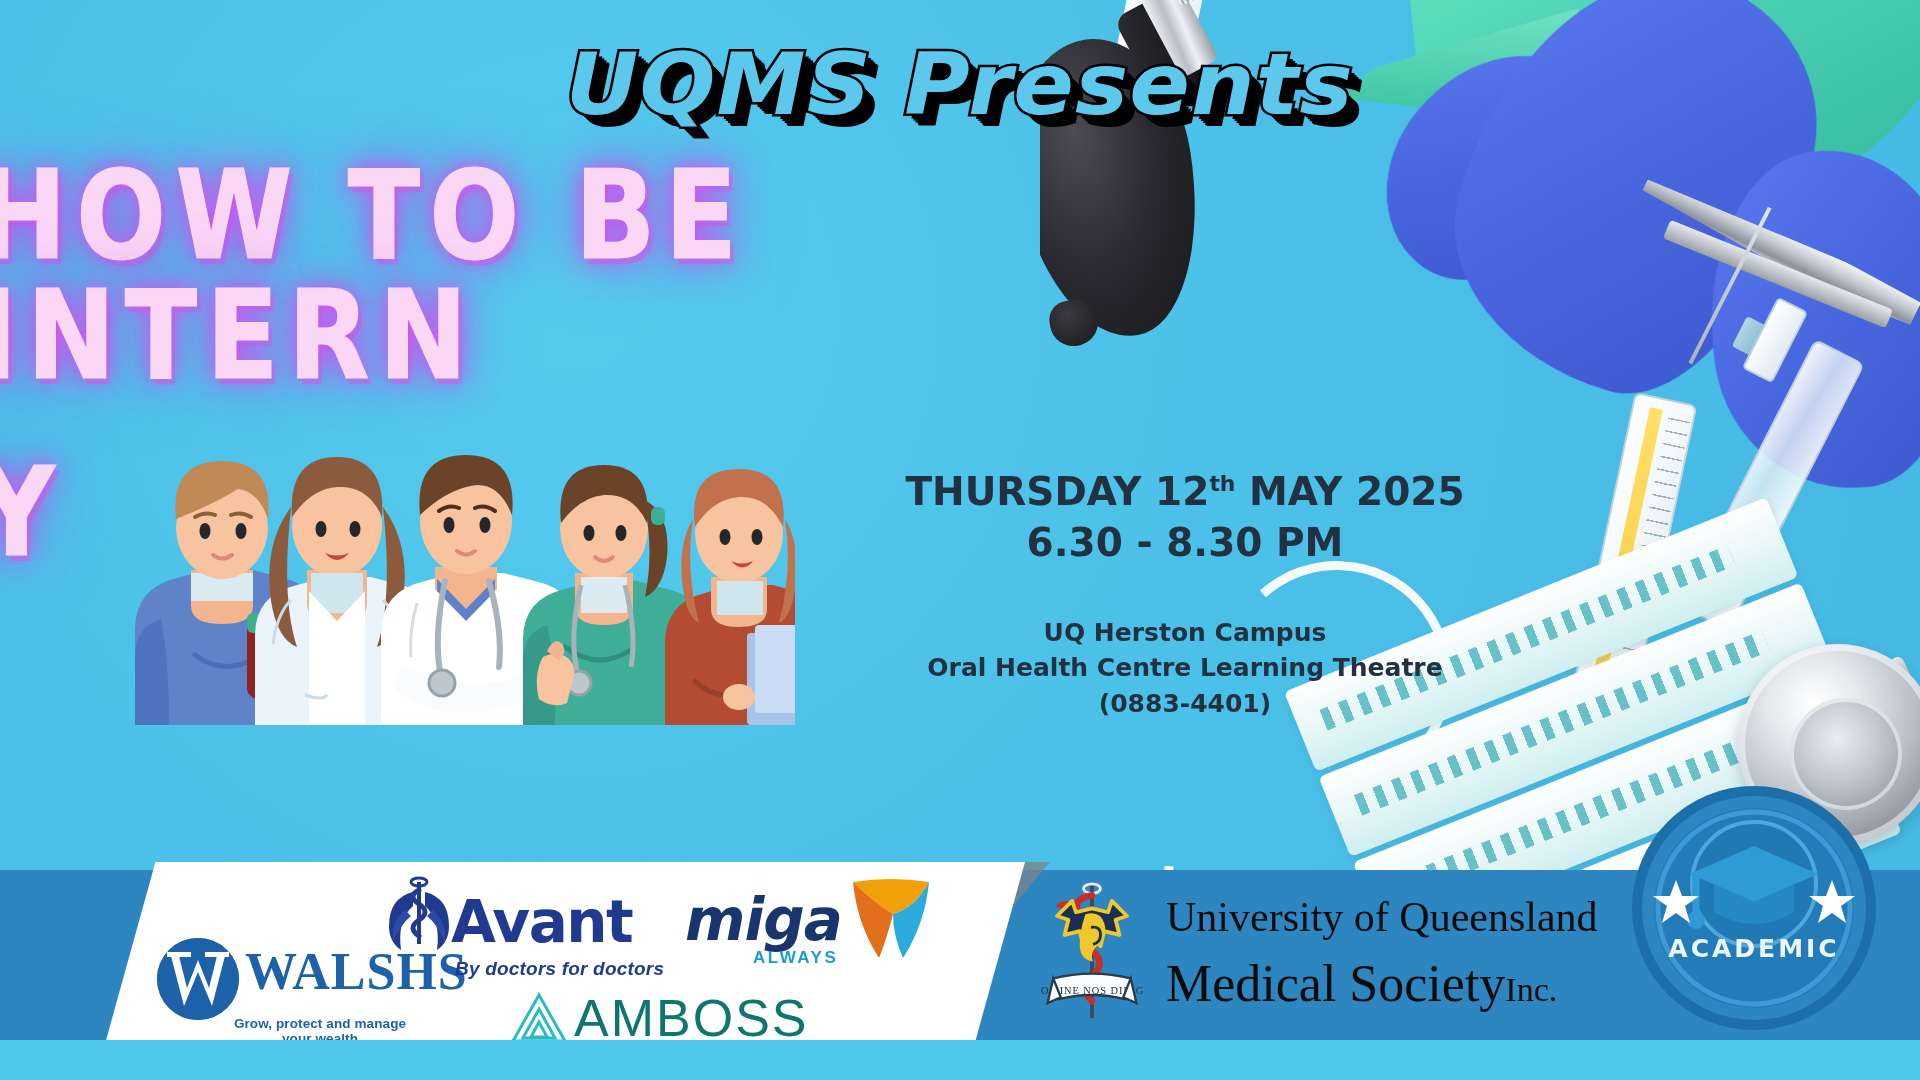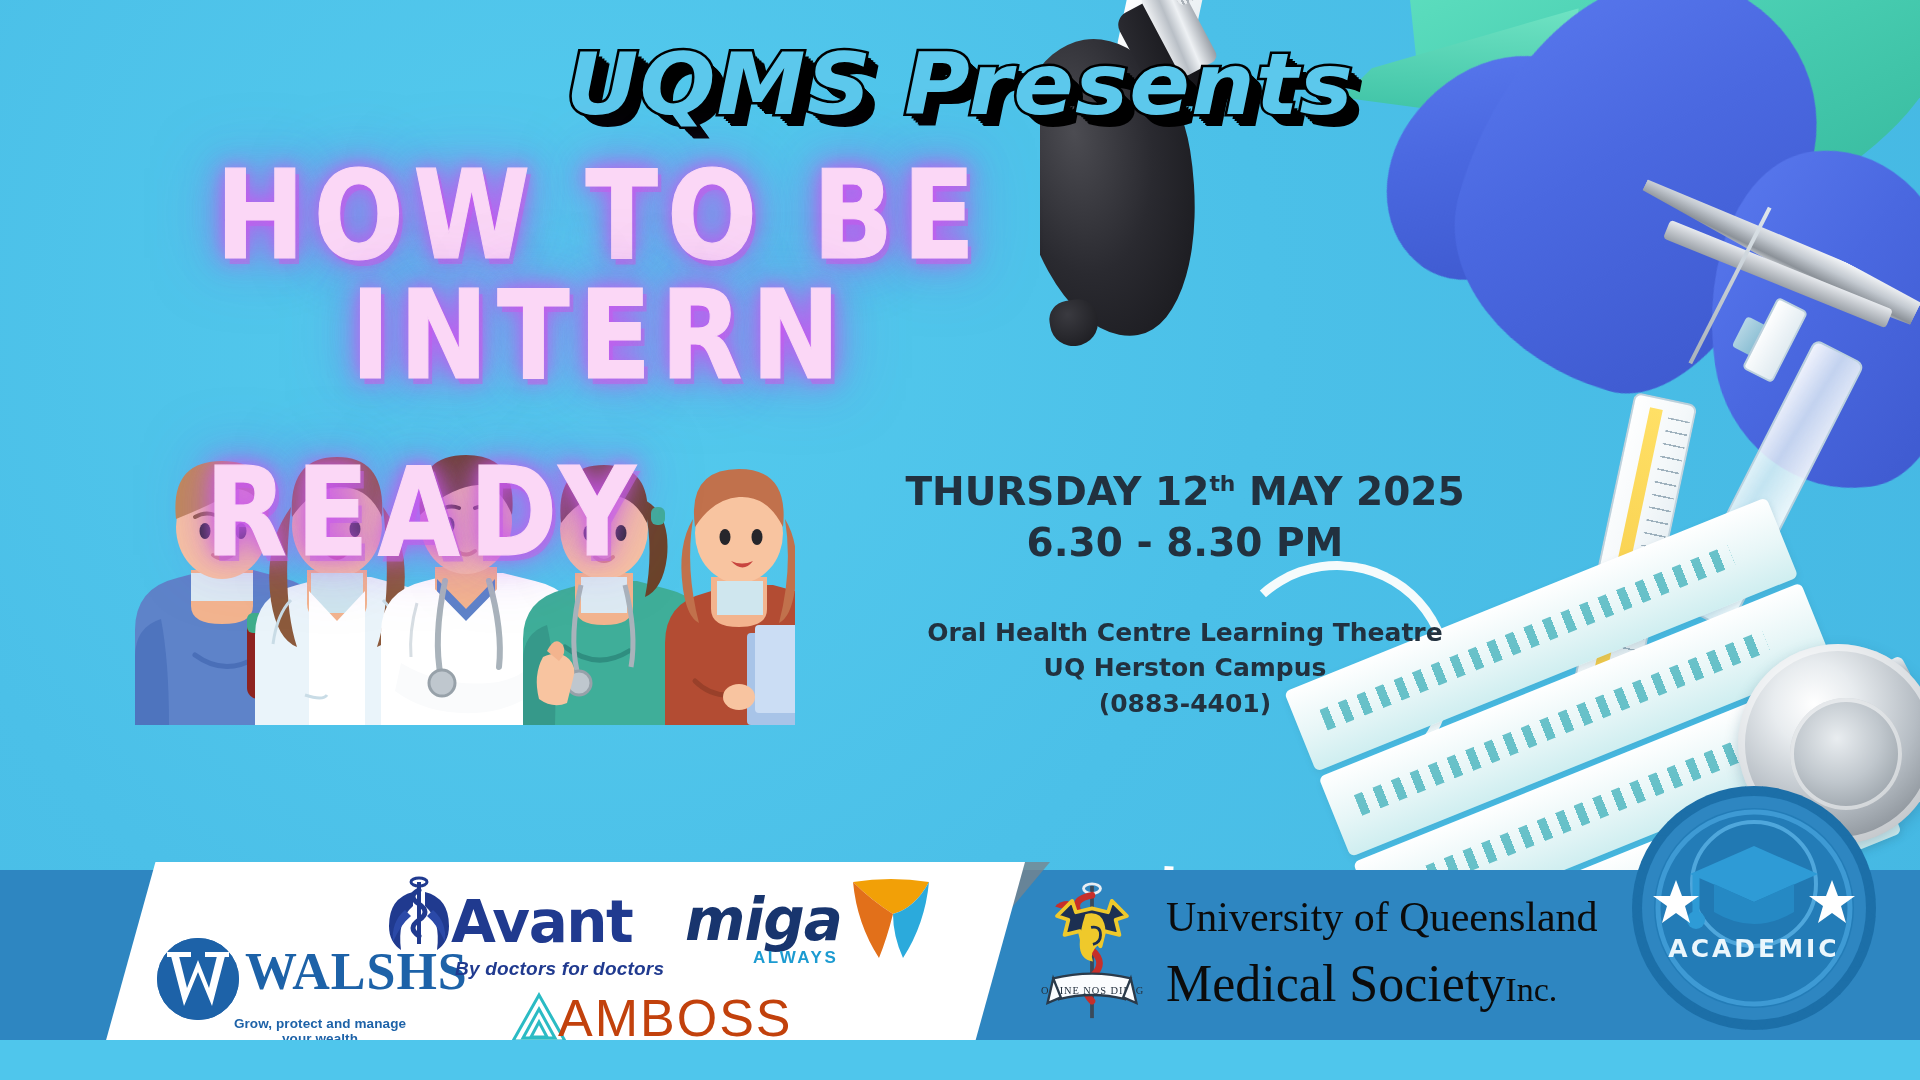--- a/index.html
+++ b/index.html
@@ -188,22 +188,22 @@
     color:#5CC8EC;
     -webkit-text-stroke:5px #000;
     paint-order:stroke fill;
     text-shadow:
        5px 5px 0 #000, 7px 7px 0 #000, 9px 9px 0 #000,
       11px 11px 0 #000, 12px 12px 0 #000;
     transform:scaleX(1.04);
   }
 
   .title-block {
-    position:absolute; left:15px; top:175px; width:1180px;
-    text-align:center; z-index:30; pointer-events:none;
+    position:absolute; left:0; top:175px; width:1180px;
+    text-align:left; z-index:30; pointer-events:none;
   }
   .title-line {
     display:block;
     font-family:"DejaVu Sans", sans-serif;
     font-weight:bold;
     font-size:104px;
     letter-spacing:9px;
     line-height:0.98;
     color:#FBD7F6;
     -webkit-text-stroke:1px #FBD7F6;
@@ -289,23 +289,23 @@
   }
   .miga-tag {
     position:absolute; left:68px; top:68px;
     font-size:17px; font-weight:bold; color:#1C9BD1; letter-spacing:2.5px;
     font-family:"Liberation Sans", sans-serif;
   }
 
   
   .amboss { position:absolute; left:415px; top:124px; width:320px; height:80px; }
   .amboss-name {
-    position:absolute; left:48px; top:2px;
+    position:absolute; left:64px; top:2px;
     font-family:"Liberation Sans", sans-serif; font-weight:300;
-    font-size:52px; color:#c2410c; letter-spacing:2px;
+    font-size:52px; color:#0f766e; letter-spacing:2px;
   }
 
   
   .bottom-band {
     position:absolute; left:0; bottom:0; width:1920px; height:170px;
     background:#2E86C1; z-index:20;
   }
   .uqms-brand {
     position:absolute; left:1040px; bottom:14px; z-index:45;
     display:flex; align-items:center; gap:22px;
@@ -381,22 +381,22 @@
 
   <div class="title-block">
     <span class="title-line l1">HOW TO BE INTERN</span>
     <span class="title-line l2">READY</span>
   </div>
 
   <div class="details">
     <div class="det-date"><span>THURSDAY 12</span><sup>th</sup><span> MAY 2025</span></div>
     <div class="det-time">6.30 - 8.30 PM</div>
     <div class="det-venue">
+      <div>UQ Herston Campus</div>
       <div>Oral Health Centre Learning Theatre</div>
-      <div>UQ Herston Campus</div>
       <div>(0883-4401)</div>
     </div>
   </div>
 
   <div class="doctors">
     <svg viewBox="0 0 700 330" width="700" height="330" xmlns="http://www.w3.org/2000/svg">
 
       <g>
         <path d="M40 330 V235 q0-42 42-52 l30-8 h46 l30 8 q42 10 42 52 V330 Z" fill="#5E83C9"></path>
         <path d="M96 175 h62 v36 q0 18 -31 18 q-31 0 -31-18 Z" fill="#F3B48E"></path>

